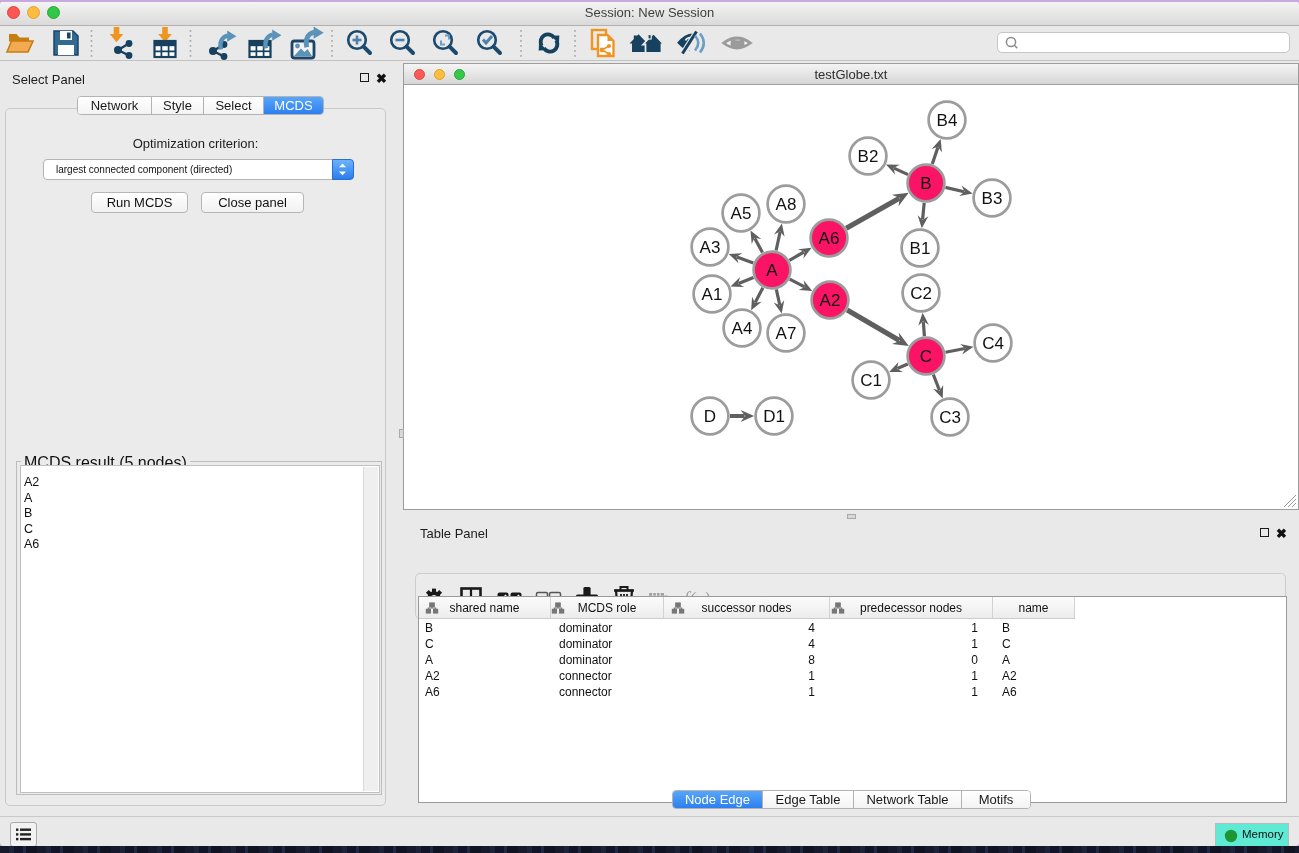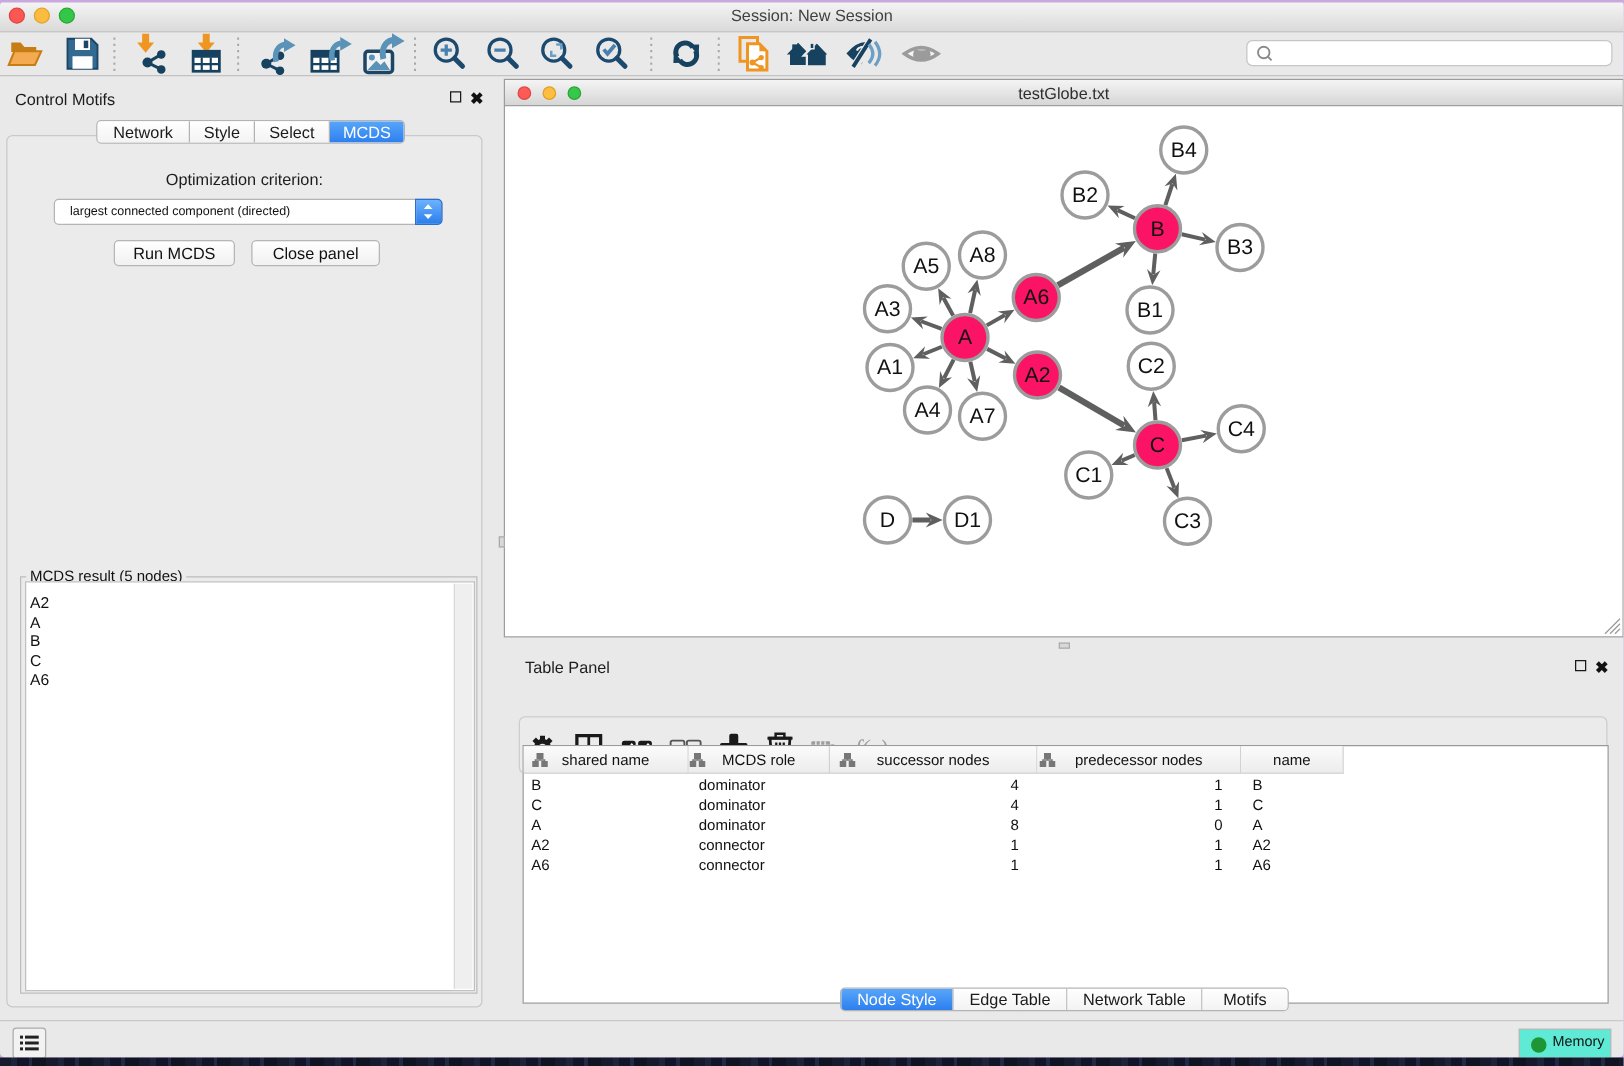--- a/index.html
+++ b/index.html
@@ -38,21 +38,21 @@
 .segtabs .sel { background:linear-gradient(#58a6f9,#2d7ff0); color:#fff; }
 #opt-label { position:absolute; left:0; top:27px; width:379px; text-align:center; font-size:13px; color:#1d1d1d; }
 #combo { position:absolute; left:37px; top:50px; width:311px; height:21px; background:#fff;
   border:1px solid #b4b4b4; border-radius:4px; }
 #combo .ctext { position:absolute; left:12px; top:0; line-height:20px; font-size:10px; color:#111; }
 #combo .cap { position:absolute; right:-1px; top:-1px; width:22px; height:21px; border-radius:0 4px 4px 0;
   background:linear-gradient(#6cb3fd,#2a7ded); border:1px solid #2a6fd0; }
 .btn { position:absolute; height:21px; background:linear-gradient(#ffffff,#f1f1f1); border:1px solid #b6b6b6;
   border-radius:4px; font-size:13px; color:#111; text-align:center; line-height:19px; }
 #groupbox { position:absolute; left:10px; top:352px; width:366px; height:334px; border:1px solid #bdbdbd; }
-#groupbox .gb-label { position:absolute; left:4px; top:-8px; background:#ebebeb; padding:0 3px; font-size:12px; color:#111; }
+#groupbox .gb-label { position:absolute; left:4px; top:-8px; background:#ebebeb; padding:0 3px; font-size:16px; color:#111; }
 #mcds-list { position:absolute; left:3px; top:3px; width:360px; height:328px; background:#fff; border:1px solid #c0c0c0; }
 #mcds-list .scroll { position:absolute; right:1px; top:1px; width:15px; height:324px; background:#efefef; border-left:1px solid #d9d9d9; }
 #mcds-list .item { position:absolute; left:3px; font-size:12.5px; color:#111; }
 
 #netwin { position:absolute; left:403px; top:63px; width:896px; height:447px;
   border:1px solid #9c9c9c; background:#fff; }
 #nettitle { position:absolute; left:0; top:0; width:100%; height:21px;
   background:linear-gradient(#f4f4f4,#d6d6d6); border-bottom:1px solid #a0a0a0; }
 #nettitle .t1 { left:10px; top:5px; width:11px; height:11px; background:#fc5b57; border:1px solid #e2463f; }
 #nettitle .t2 { left:30px; top:5px; width:11px; height:11px; background:#fdbe41; border:1px solid #dfa023; }
@@ -250,21 +250,21 @@
 </svg>
     <div id="searchbox">
         <svg width="20" height="19" viewBox="0 0 20 19" style="position:absolute;left:4px;top:1px">
           <circle cx="9" cy="8" r="4.6" fill="none" stroke="#8a8a8a" stroke-width="1.5"></circle>
           <line x1="12.3" y1="11.3" x2="15.3" y2="14.3" stroke="#8a8a8a" stroke-width="1.5"></line>
         </svg>
       </div>
   </div>
 
   <div id="cpanel">
-    <div class="panel-title" style="left:12px; top:10px;">Control Motifs</div>
+    <div class="panel-title" style="left:12px; top:10px;">Select Panel</div>
     <div class="undock" style="left:360px; top:11px;"></div>
     <div class="closex" style="left:376px; top:11px;">✖</div>
     <div class="segtabs" style="left:77px; top:34px;">
       <div class="seg" style="width:74px;">Network</div>
       <div class="seg" style="width:52px;">Style</div>
       <div class="seg" style="width:60px;">Select</div>
       <div class="seg sel" style="width:59px;">MCDS</div>
     </div>
     <div id="cp-content">
       <div id="opt-label">Optimization criterion:</div>
@@ -518,21 +518,21 @@
 <div class="tcell" style="left:300px;top:71px;width:96px;text-align:right;">1</div>
 <div class="tcell" style="left:463px;top:71px;width:96px;text-align:right;">1</div>
 <div class="tcell" style="left:583px;top:71px;">A2</div>
 <div class="tcell" style="left:6px;top:87px;">A6</div>
 <div class="tcell" style="left:140px;top:87px;">connector</div>
 <div class="tcell" style="left:300px;top:87px;width:96px;text-align:right;">1</div>
 <div class="tcell" style="left:463px;top:87px;width:96px;text-align:right;">1</div>
 <div class="tcell" style="left:583px;top:87px;">A6</div>
     </div>
     <div class="segtabs" style="left:269px; top:268px;">
-      <div class="seg sel" style="width:90px;">Node Style</div>
+      <div class="seg sel" style="width:90px;">Node Edge</div>
       <div class="seg" style="width:91px;">Edge Table</div>
       <div class="seg" style="width:108px;">Network Table</div>
       <div class="seg" style="width:68px;">Motifs</div>
     </div>
   </div>
 
   <div id="statusbar">
     <div id="listbtn">
         <svg width="25" height="23" viewBox="0 0 25 23" style="position:absolute;left:0;top:0">
           <g fill="#222">

